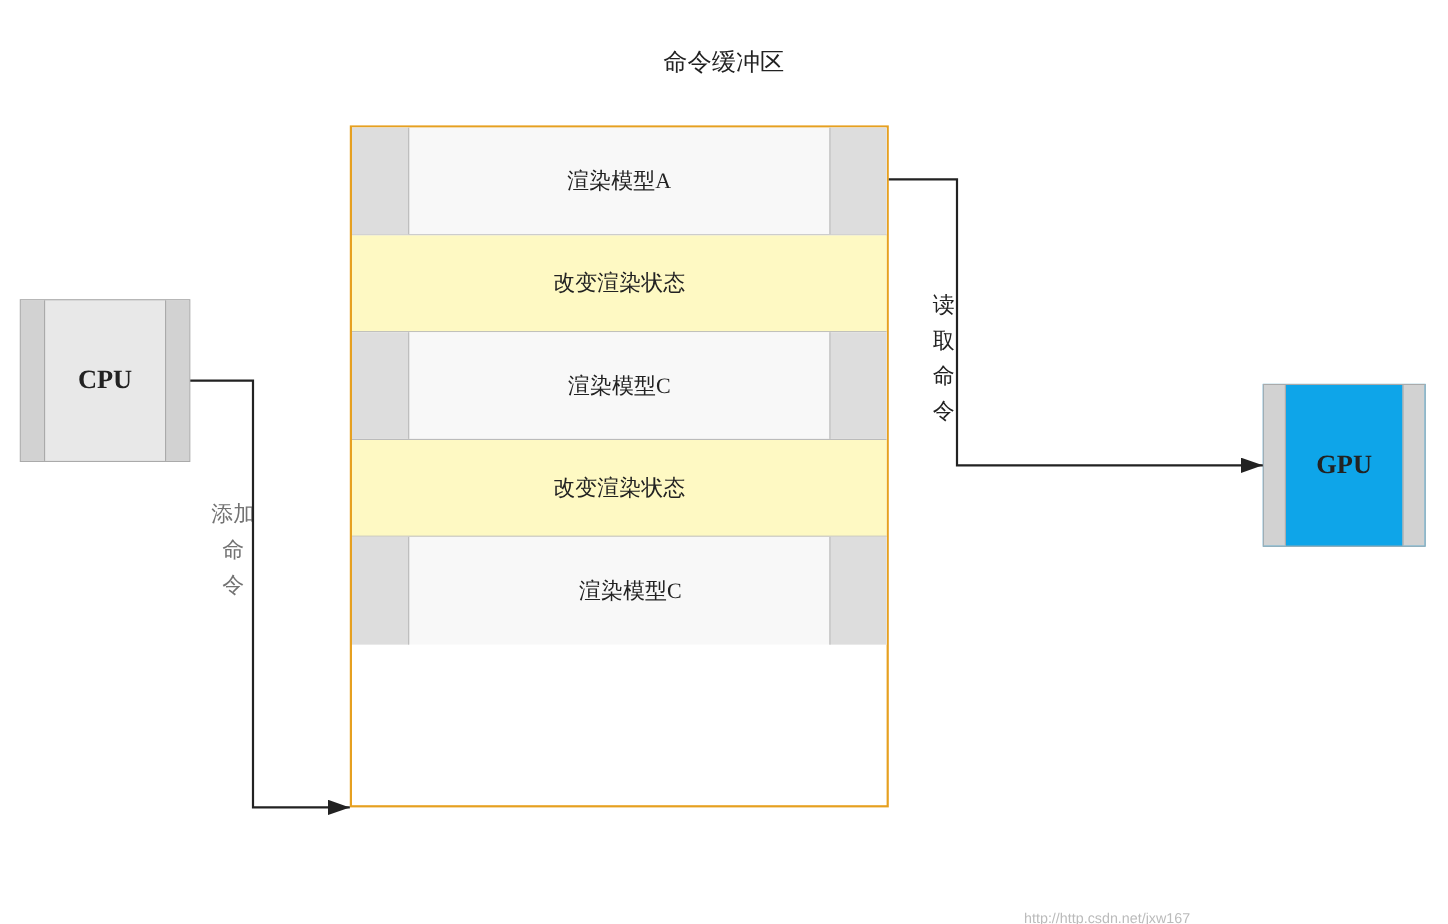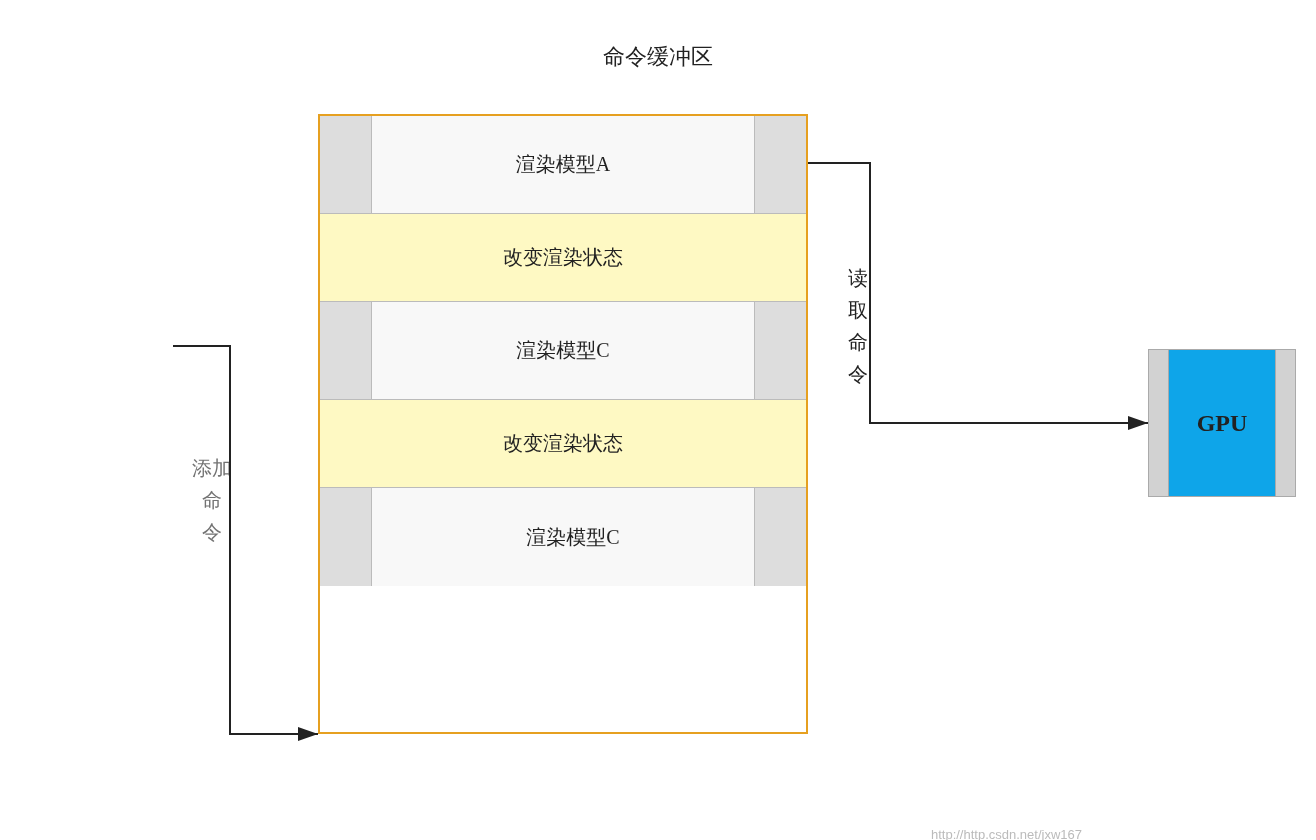--- a/index.html
+++ b/index.html
@@ -220,20 +220,25 @@
       pointer-events: none;
     }
   </style>
 </head>
 <body>
 
 <div class="diagram-container">
 
   <div class="title">命令缓冲区</div>
 
+  <div class="cpu-box">
+    <div class="cpu-inner"></div>
+    <div class="cpu-inner-right"></div>
+    <span class="cpu-label">CPU</span>
+  </div>
 
   <div class="gpu-box">
     <div class="gpu-inner"></div>
     <div class="gpu-inner-right"></div>
     <span class="gpu-label">GPU</span>
   </div>
 
   <div class="cmd-buffer">
 
     <div class="cmd-row" style="top:0;">

